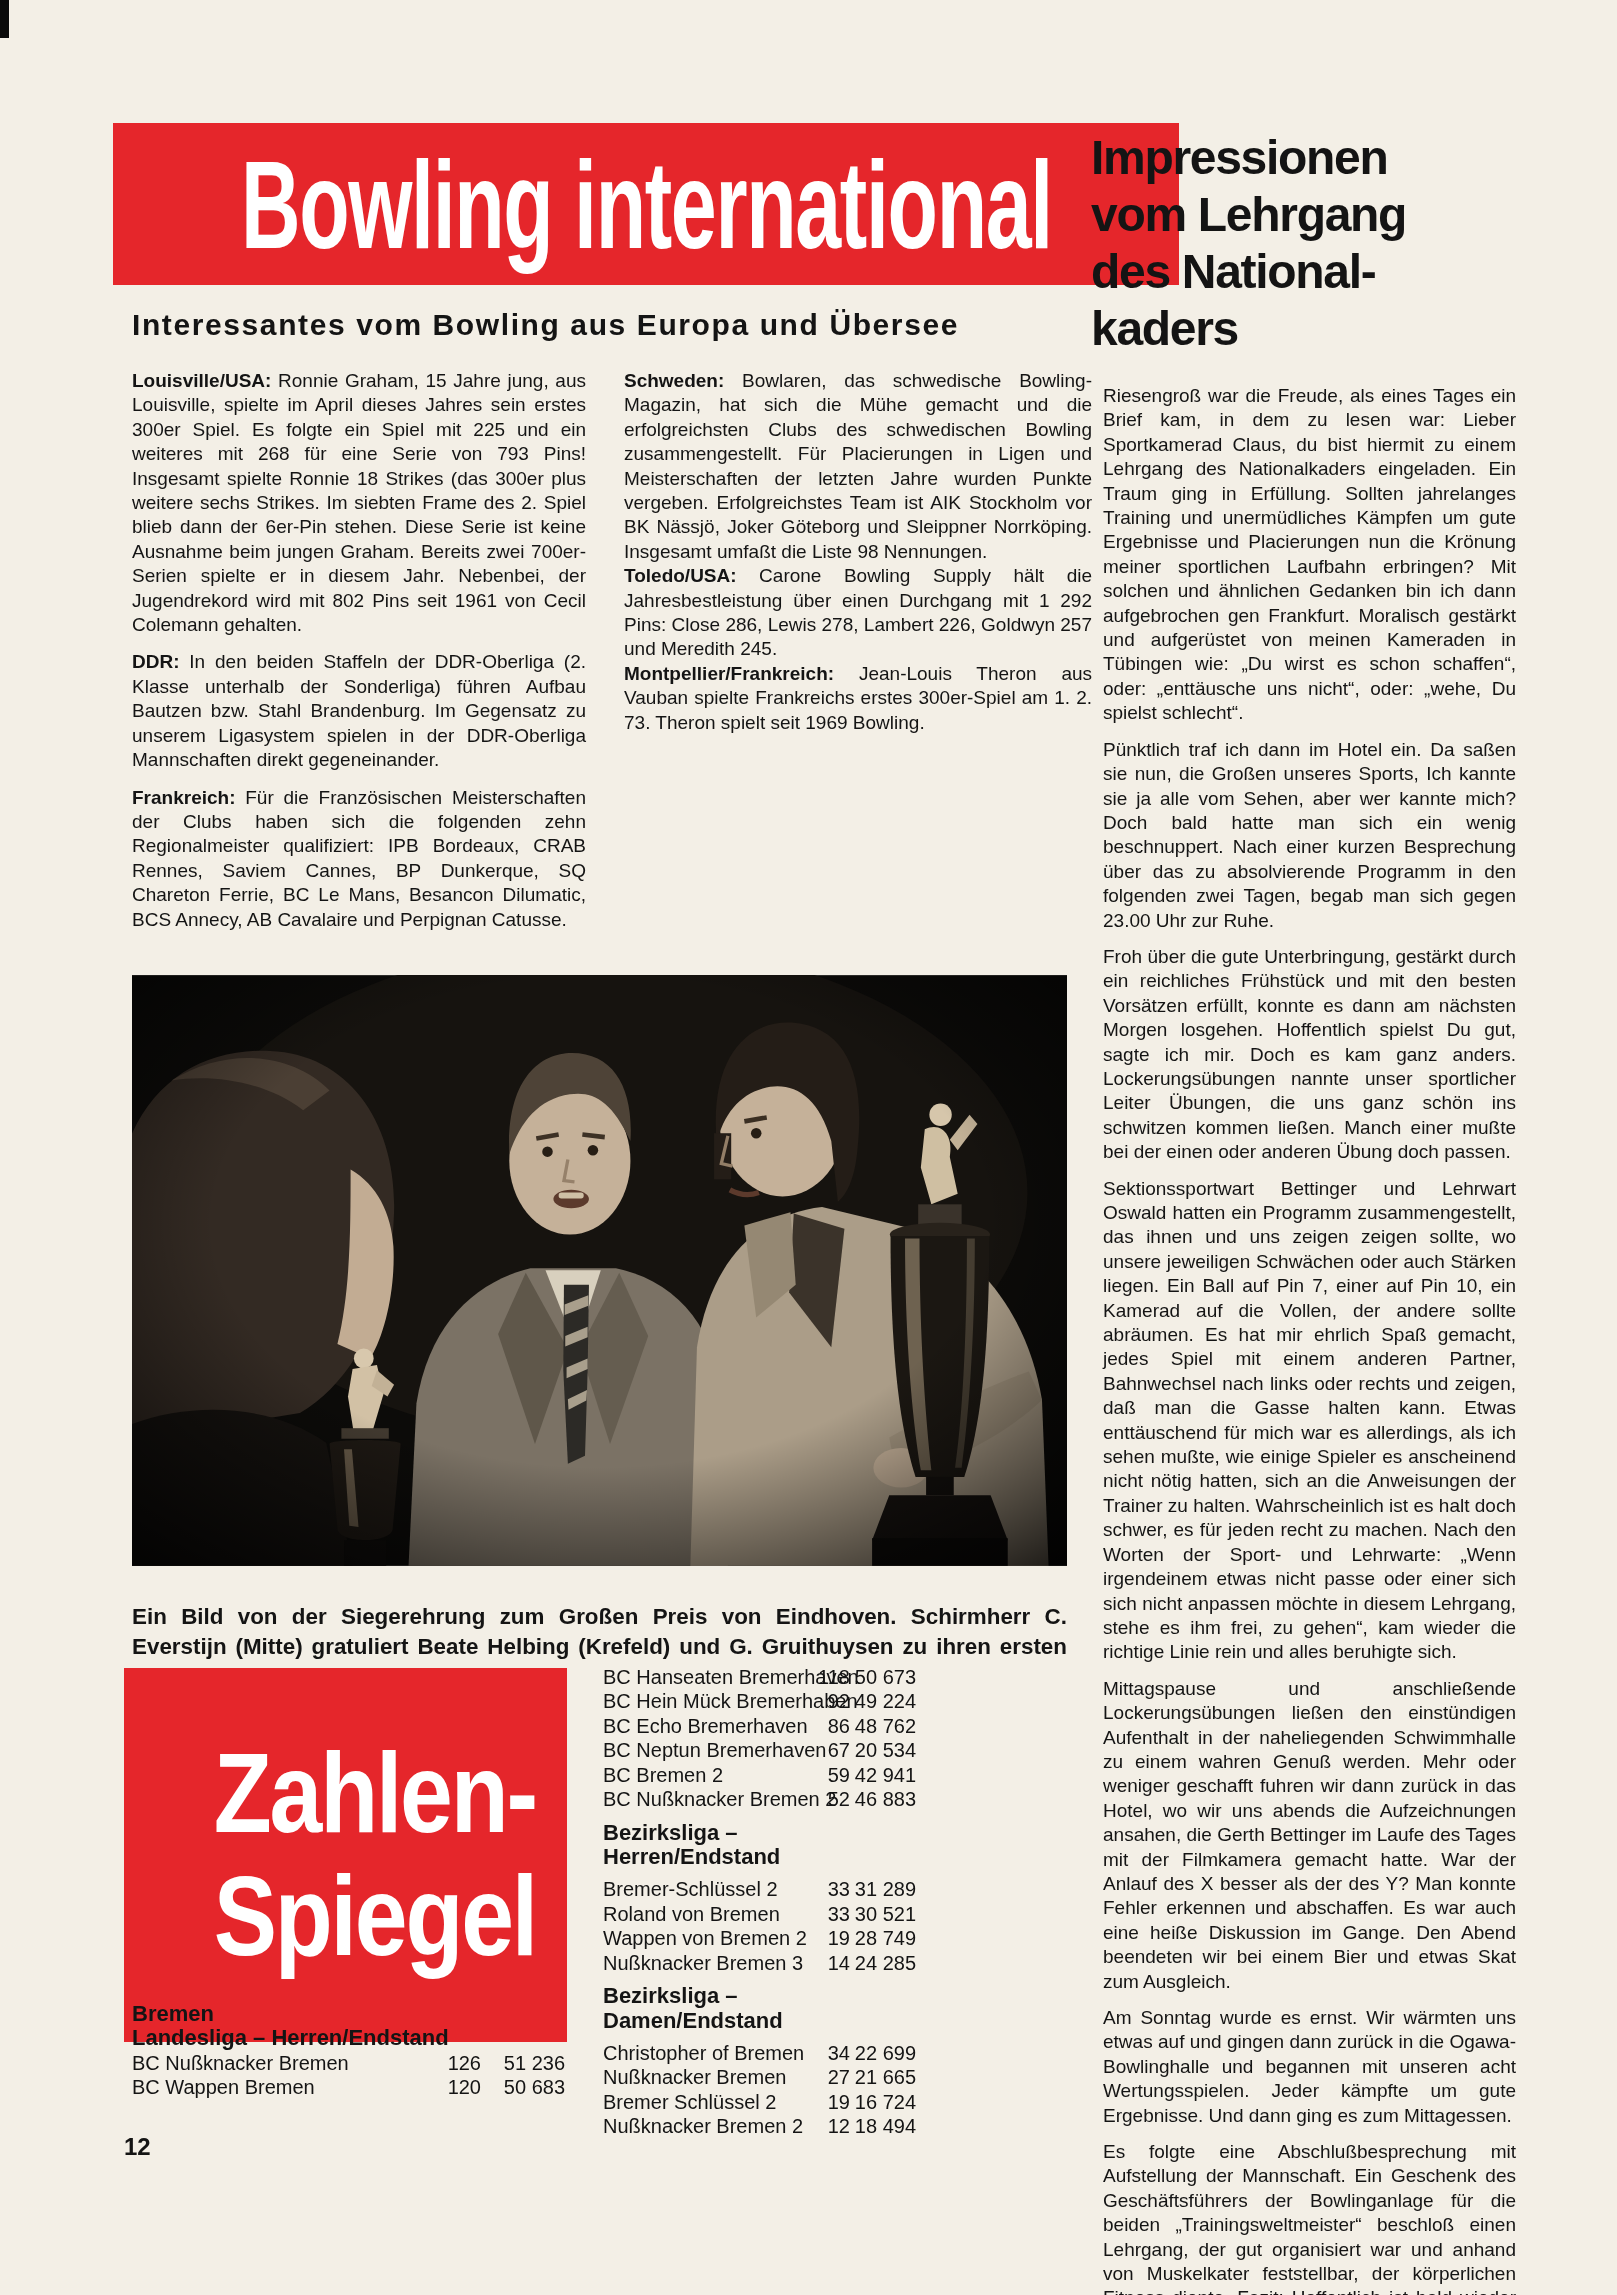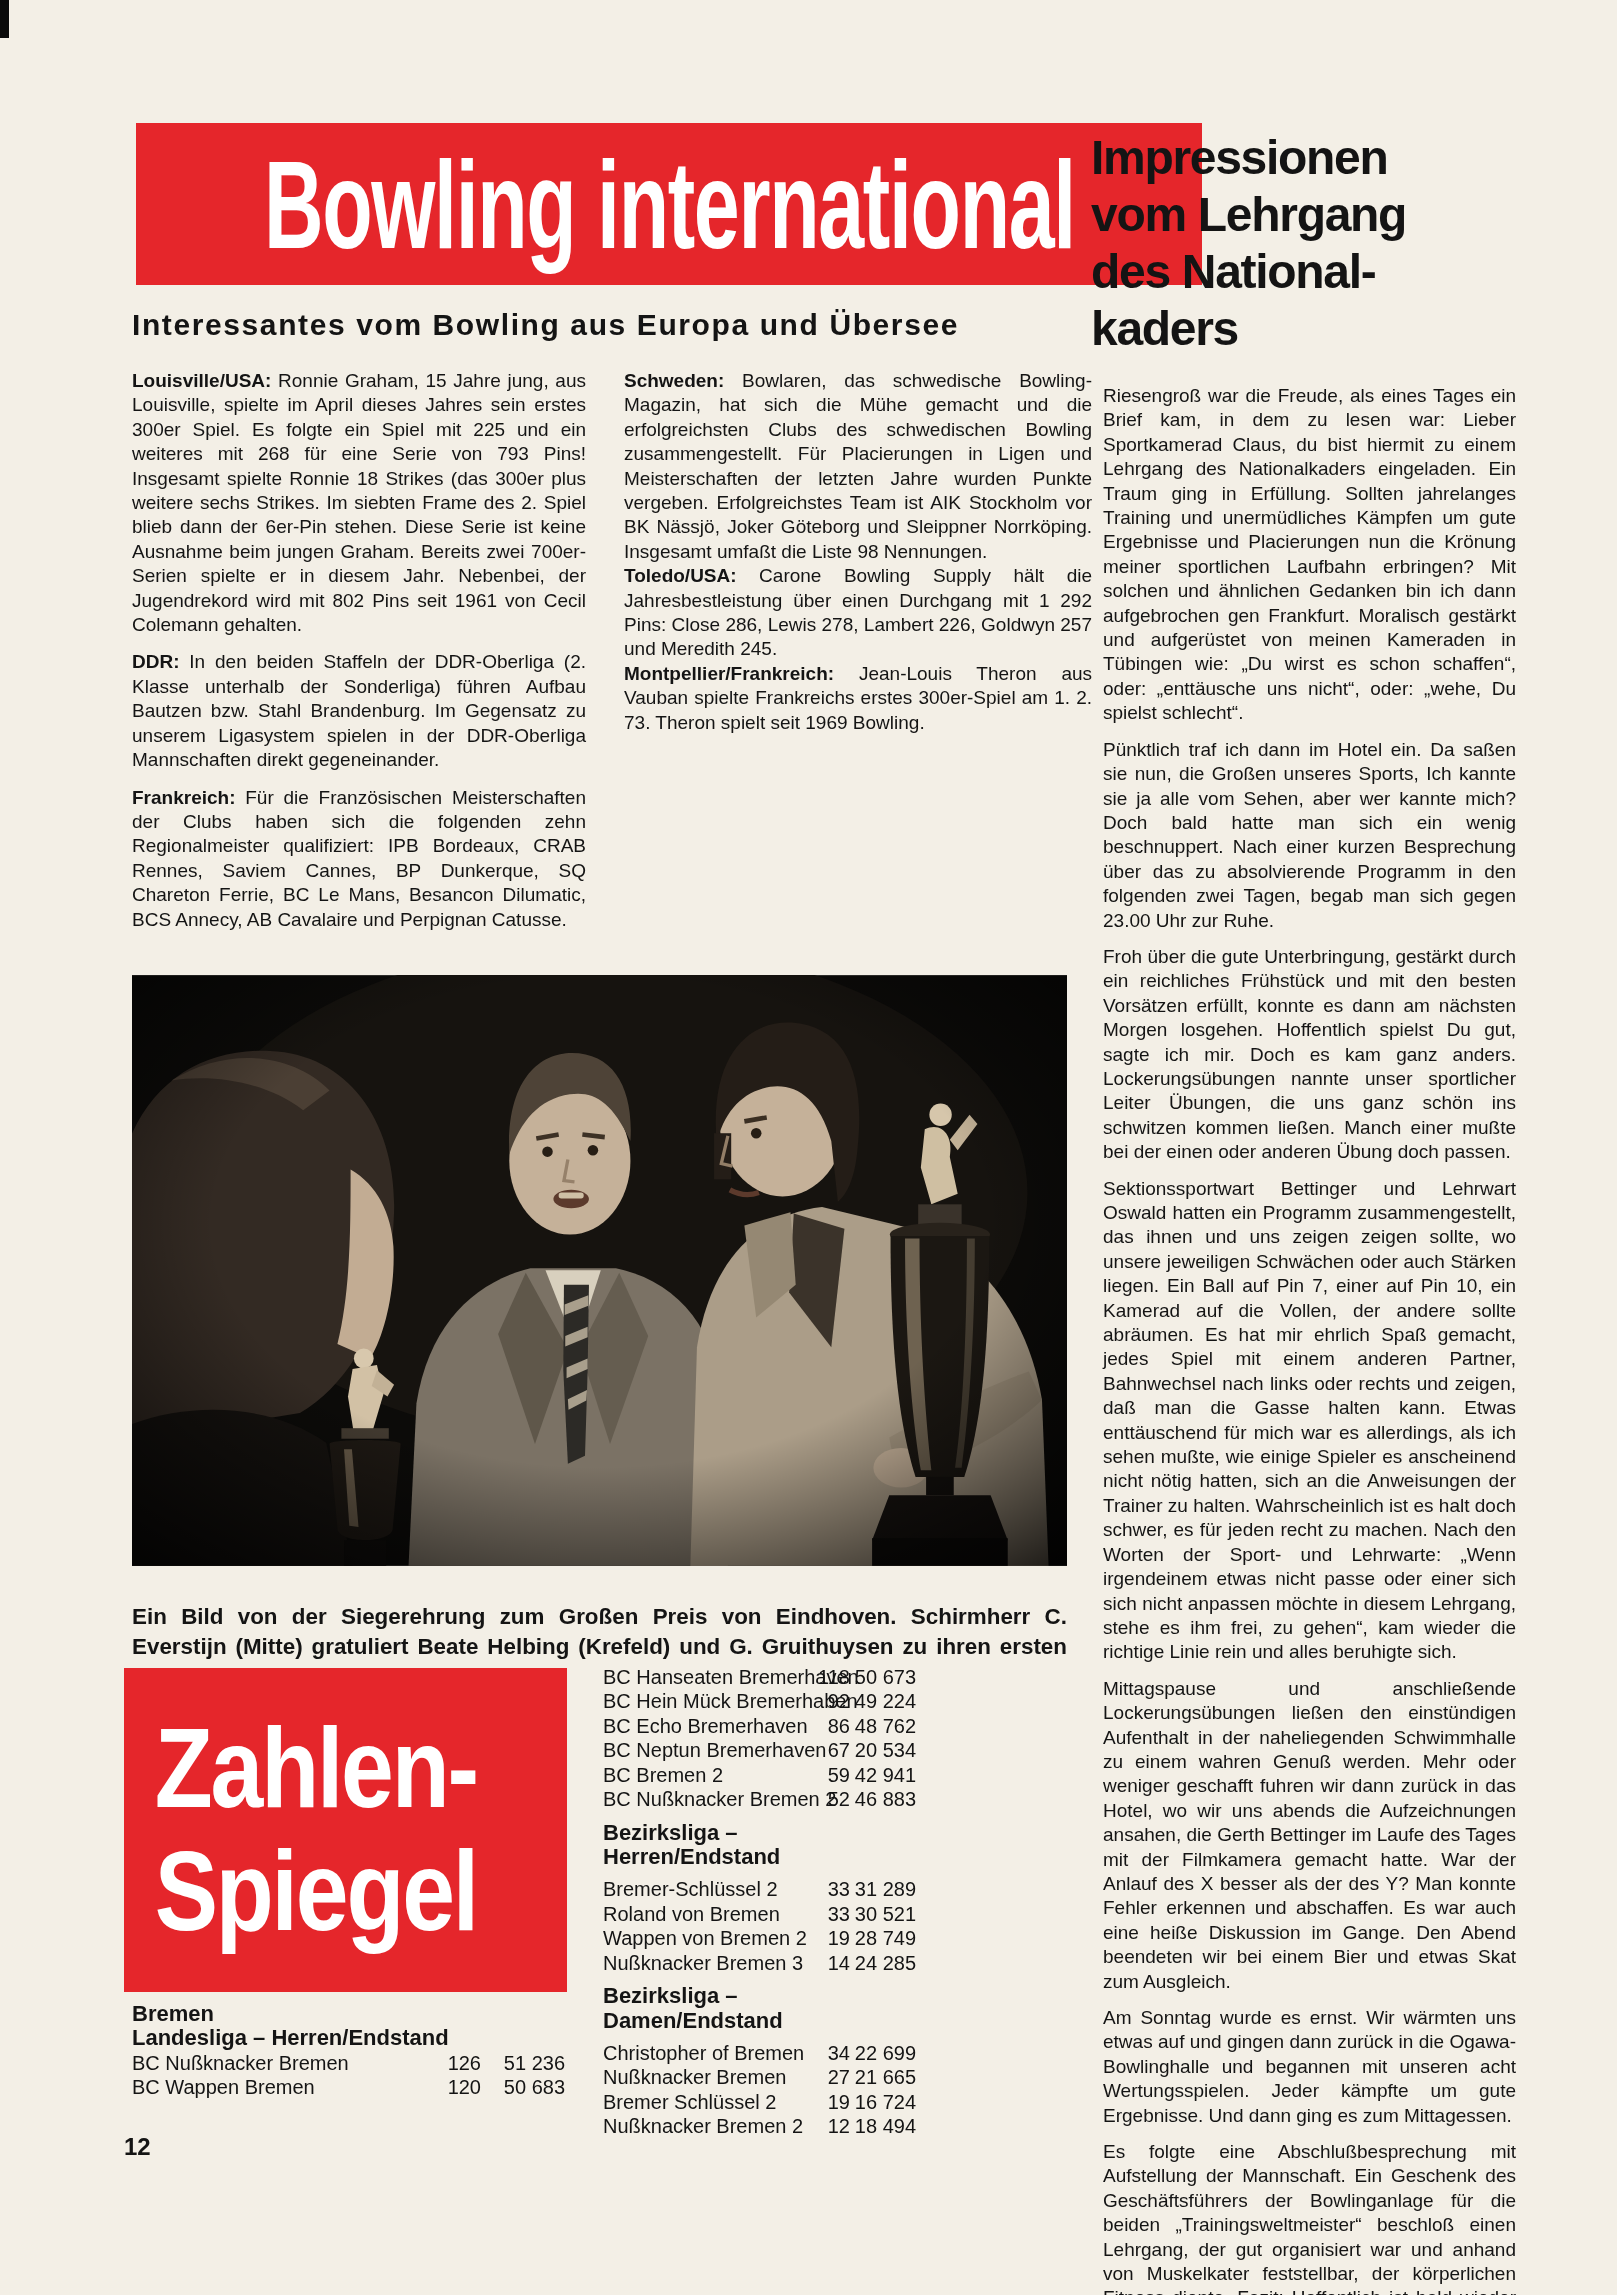--- a/index.html
+++ b/index.html
@@ -3,21 +3,21 @@
 <meta charset="utf-8">
 <style>
   html,body{margin:0;padding:0;background:#888;}
   .page{
     position:relative; width:1617px; height:2295px;
     background:#f3efe6; overflow:hidden;
     font-family:"Liberation Sans", sans-serif; color:#141414;
   }
   .edge-mark{position:absolute; left:0; top:1437; width:9.2px; height:38px; background:#0a0a0a;}
   
-  .banner{position:absolute; left:136px; top:123px; width:1066px; height:162px;
+  .banner{position:absolute; left:113px; top:123px; width:1066px; height:162px;
     display:flex; align-items:center; justify-content:center;}
   .banner h1{margin:0; color:#fff; font-size:125px; font-weight:bold; letter-spacing:-2px;
     white-space:nowrap; transform:scaleX(0.66);}
   .subtitle{position:absolute; left:132px; top:308px; width:916px;
     font-size:30px; font-weight:bold; letter-spacing:1.6px; white-space:nowrap;}
   
   .col{position:absolute; top:369px; font-size:19px; line-height:24.4px; text-align:justify;}
   .col p{margin:0;}
   .col-left{left:132px; width:454px;}
   .col-left p{margin-bottom:13px;}
@@ -27,22 +27,22 @@
   .headline{margin:0; font-size:48px; line-height:57px; font-weight:bold; letter-spacing:-1.3px;
     white-space:pre-line;}
   .rbody{margin-top:27px; font-size:19px; line-height:24.4px; text-align:justify;}
   .rbody p{margin:12px;}
   .author{margin:5.3px 0 0 0; font-size:20.4px; font-weight:bold; text-align:right;}
   
   .photo{position:absolute; left:132px; top:975px; width:935px; height:591px; display:block;}
   .caption{position:absolute; left:132px; top:1580px; width:935px;
     font-size:22.4px; line-height:30px; font-weight:bold; text-align:justify;}
   
-  .zahlen{position:absolute; left:124px; top:1668px; width:443px; height:324px;
-    display:flex; align-items:center; justify-content:flex-start;}
+  .zahlen{position:absolute; left:124px; top:1668px; width:443px; height:374px;
+    display:flex; align-items:center; justify-content:flex-end;}
   .zahlen .zs{color:#fff; font-size:113px; line-height:123px; font-weight:bold;
     letter-spacing:-2.6px; white-space:pre-line; text-align:center; transform:scaleX(0.84);}
   
   .mtables{position:absolute; left:603px; top:1665px; width:313px; font-size:20px;}
   .btable{position:absolute; left:132px; top:2002px; width:433px; font-size:20px;}
   .tregion,.tleague{margin:0; font-size:22px; font-weight:bold; line-height:24.4px;}
   .mtables .tleague{margin:9.2px 0 8px 0;}
   .trow{position:relative; height:24.4px; line-height:24.4px;}
   .trow .club{position:absolute; left:0; white-space:nowrap;}
   .trow .pts{position:absolute; text-align:right; white-space:nowrap;}

